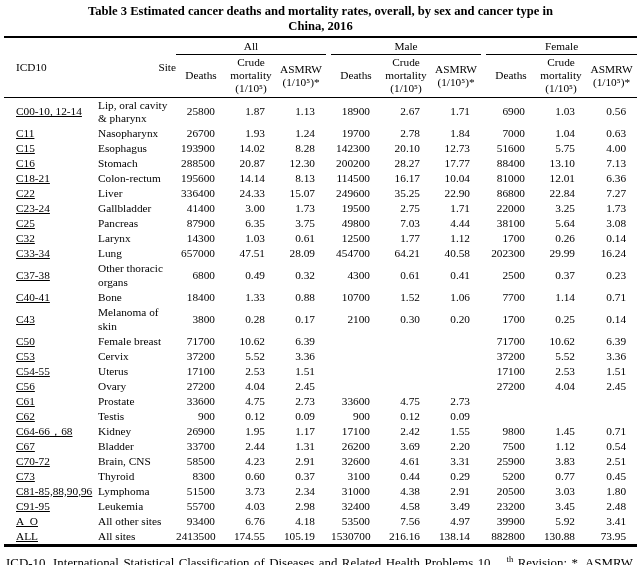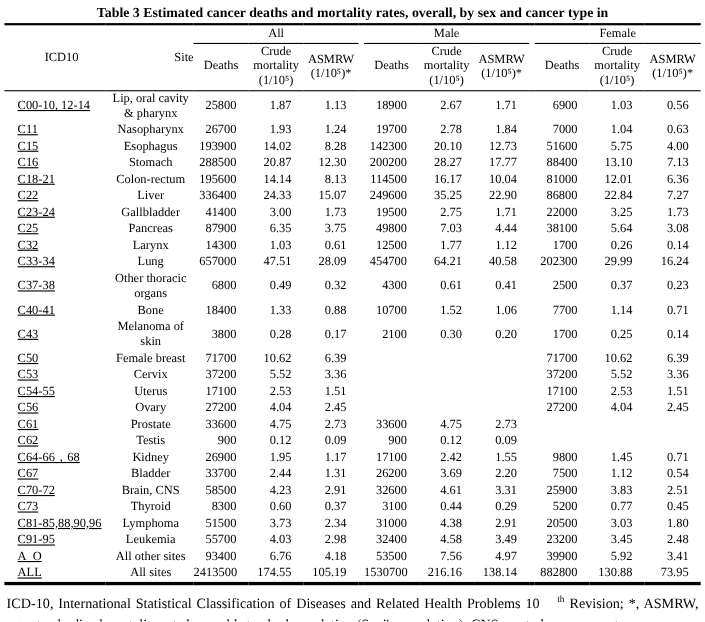--- a/index.html
+++ b/index.html
@@ -13,43 +13,44 @@
   table.data {
     border-collapse: collapse; table-layout: fixed;
     width: 633px; margin: 2px auto 0 auto;
     border-top: 2px solid #000;
     border-bottom: 3px solid #000;
     font-size: 11.3px;
   }
   th { font-weight: normal; }
   td, th { overflow: hidden; }
   thead th { font-size: 11.3px; line-height: 13px; vertical-align: middle; padding: 0; }
-  th.hspan { vertical-align: middle; text-align: center; padding-left: 12px; border-bottom: 1.6px solid #000; }
+  th.hspan { vertical-align: middle; text-align: left; padding-left: 12px; border-bottom: 1.6px solid #000; }
   th.hspan.site-h { text-align: right; padding-left: 0; }
   th.grp { text-align: center; border-bottom: 1px solid #000; height: 16px; }
   th.sub { text-align: center; border-bottom: 1.6px solid #000; padding: 1px 0 2px 0; }
   th.spacer { border-bottom: 1.6px solid #000; padding: 0; }
   tbody td { line-height: 13.8px; padding: 0.6px 0; vertical-align: middle; }
   td.icd  { text-align: left; padding-left: 12px; text-decoration: underline; }
-  td.site { text-align: center; padding-left: 2px; }
+  td.site { text-align: left; padding-left: 2px; }
   td.num  { text-align: right; padding-right: 11px; }
   td.sp   { padding: 0; }
   .footnote {
     font-size: 12.9px; line-height: 19.5px; text-align: justify;
     margin: 3px 2px 0 2px;
   }
   .footnote sup { font-size: 8.5px; padding-left: 16px; }
 </style>
 </head>
 <body>
 
 <div class="page">
 
   <div class="title">
     <span class="tline">Table 3 Estimated cancer deaths and mortality rates, overall, by sex and cancer type in</span>
+    <span class="tline">China, 2016</span>
   </div>
 
   <table class="data">
     <colgroup>
       <col style="width:92px">
         <col style="width:80px">
       <col style="width:50px">
         <col style="width:50px">
         <col style="width:50px">
       <col style="width:5px">

